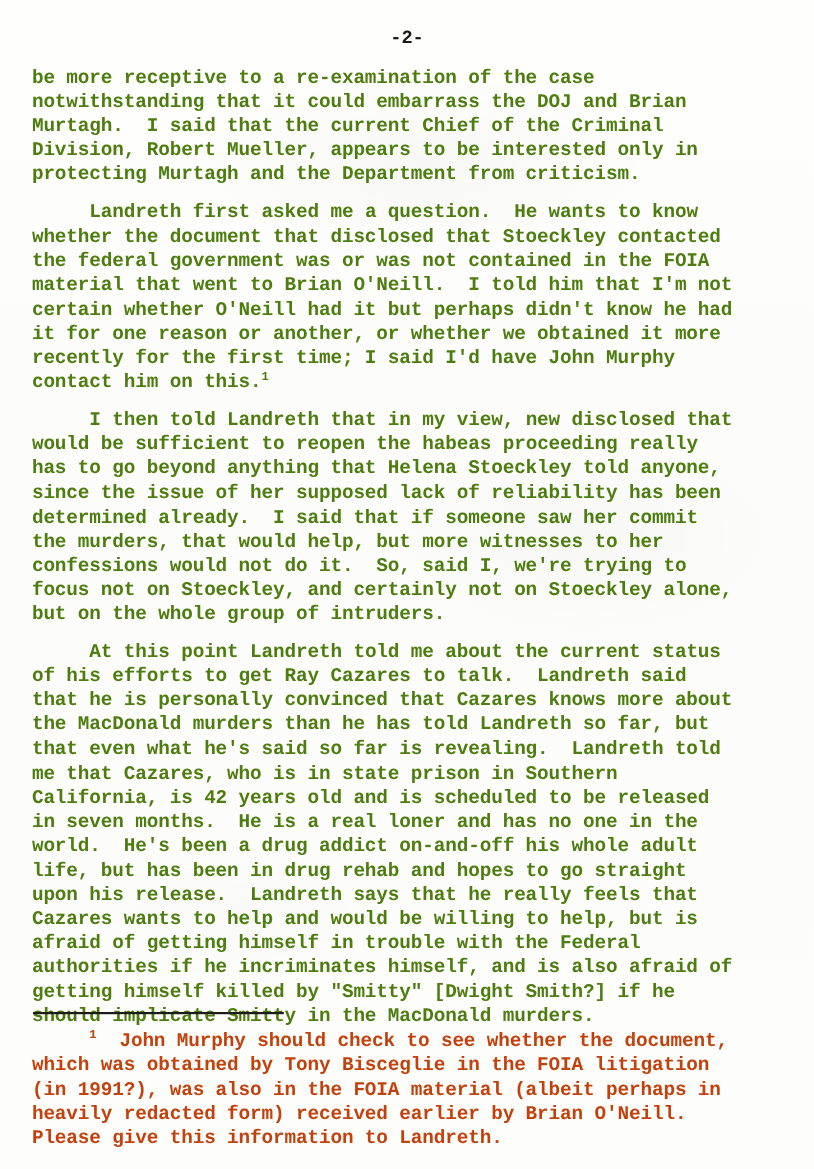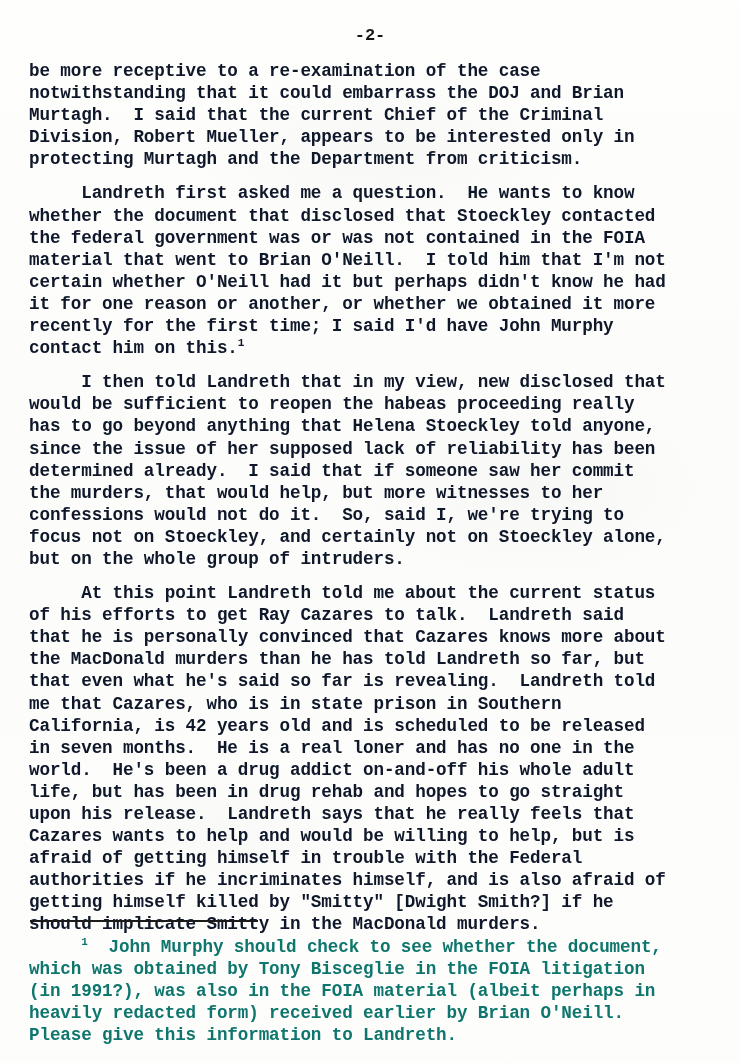--- a/index.html
+++ b/index.html
@@ -51,21 +51,21 @@
     position: absolute;
     left: 29px;
     top: 60px;
     width: 690px;
   }
 
   .para {
     font-size: 17.6px;
     line-height: 22.1px;
     font-weight: bold;
-    color: #0f172a;
+    color: #4d7c0f;
     white-space: pre-wrap;
     letter-spacing: -0.12px;
     margin: 0 0 12px 0;
     text-rendering: optimizeLegibility;
   }
 
   .para:last-child { margin-bottom: 0; }
 
   .u { text-underline-offset: 1px; }
 
@@ -89,21 +89,21 @@
     position: absolute;
     left: 29px;
     top: 936px;
     width: 690px;
   }
 
   .footnote {
     font-size: 17.6px;
     line-height: 22.1px;
     font-weight: bold;
-    color: #0f766e;
+    color: #c2410c;
     white-space: pre-wrap;
     letter-spacing: -0.12px;
     margin: 0;
   }
 
   .fn-marker {
     font-size: 11px;
     vertical-align: 7px;
     line-height: 0;
     font-weight: bold;

